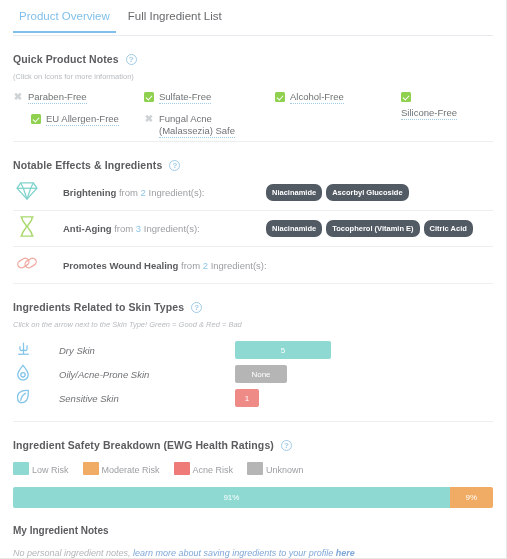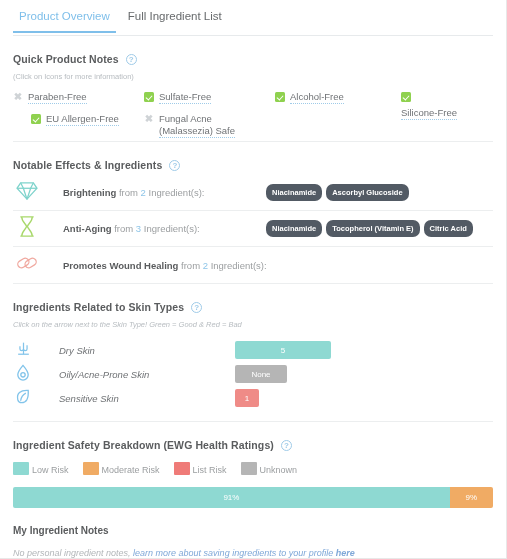--- a/index.html
+++ b/index.html
@@ -417,21 +417,21 @@
     <span class="legend-item">
       <span class="sw" style="background:#8ed9d2;"></span>
       <span class="legend-txt">Low Risk</span>
     </span>
     <span class="legend-item">
       <span class="sw" style="background:#f0ab64;"></span>
       <span class="legend-txt">Moderate Risk</span>
     </span>
     <span class="legend-item">
       <span class="sw" style="background:#ef7b78;"></span>
-      <span class="legend-txt">List Risk</span>
+      <span class="legend-txt">Acne Risk</span>
     </span>
     <span class="legend-item">
       <span class="sw" style="background:#b5b5b5;"></span>
       <span class="legend-txt">Unknown</span>
     </span>
   </div>
 
   <div class="ewgbar">
     <span class="ewgseg" style="flex:91 1 0%;background:#8ed9d2;">91%</span>
     <span class="ewgseg" style="flex:9 1 0%;background:#f0ab64;">9%</span>

